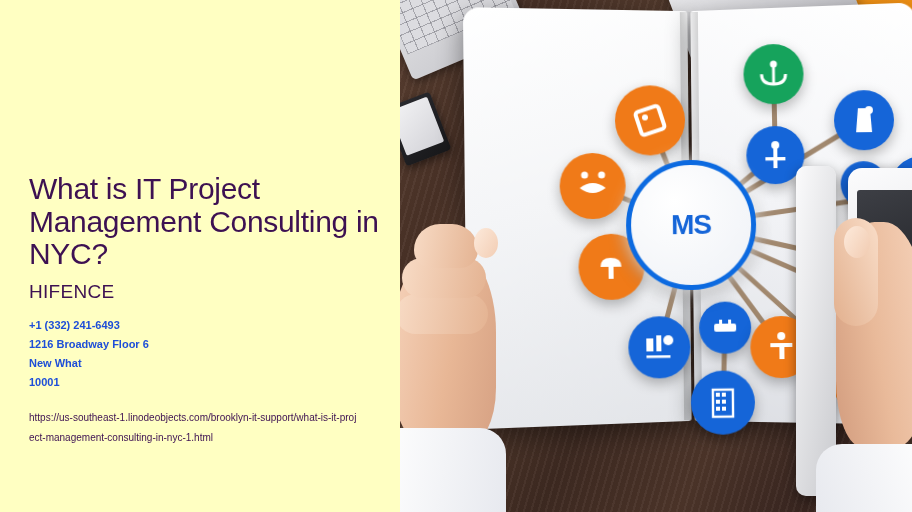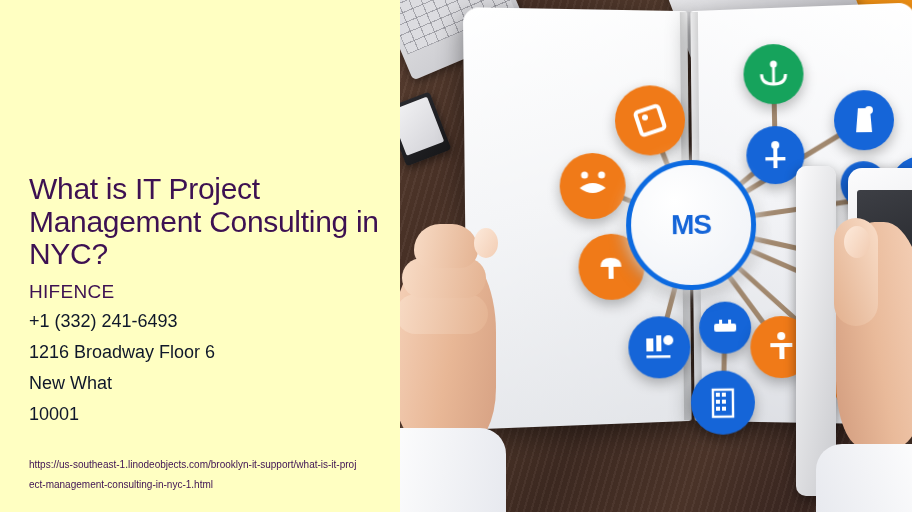--- a/index.html
+++ b/index.html
@@ -36,31 +36,31 @@
     line-height:1.09;
     font-weight:400;
     color:#3d1152;
     letter-spacing:-0.3px;
     margin-bottom:10px;
   }
   .brand {
     font-size:19px;
     color:#3d1152;
     letter-spacing:0.3px;
-    margin-bottom:3px;
+    margin-bottom:13px;
     font-weight:400;
   }
   .contact-line {
-    font-size:18px;
-    color:#0f172a;
+    font-size:11px;
+    color:#1d4ed8;
     line-height:1.73;
-    font-weight:400;
+    font-weight:700;
   }
   .url {
-    margin-top:24px;
+    margin-top:16px;
     font-size:10px;
     color:#3d1152;
     line-height:2.0;
     word-break:break-all;
     max-width:330px;
   }
 
   
   .photo {
     position:relative;

